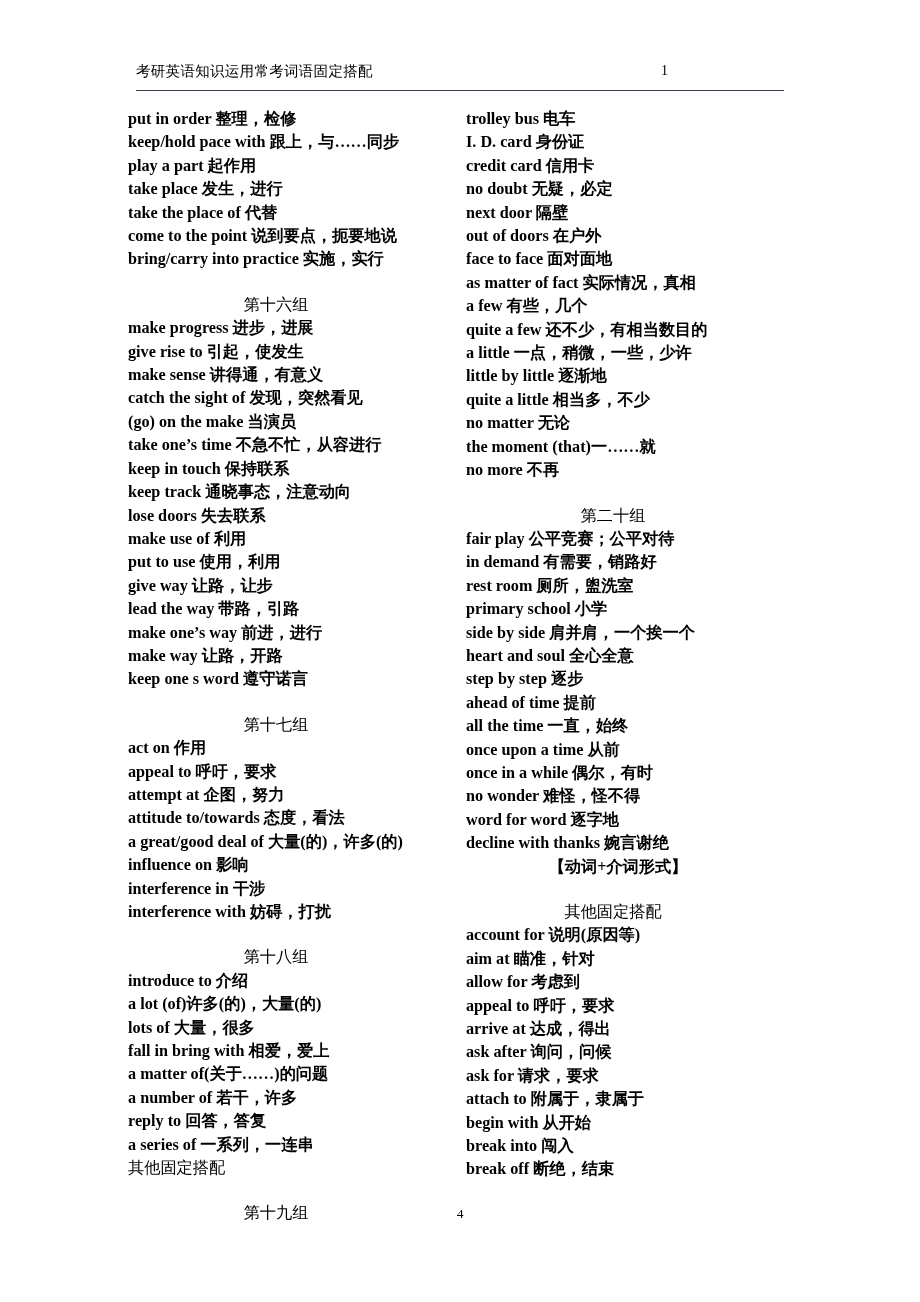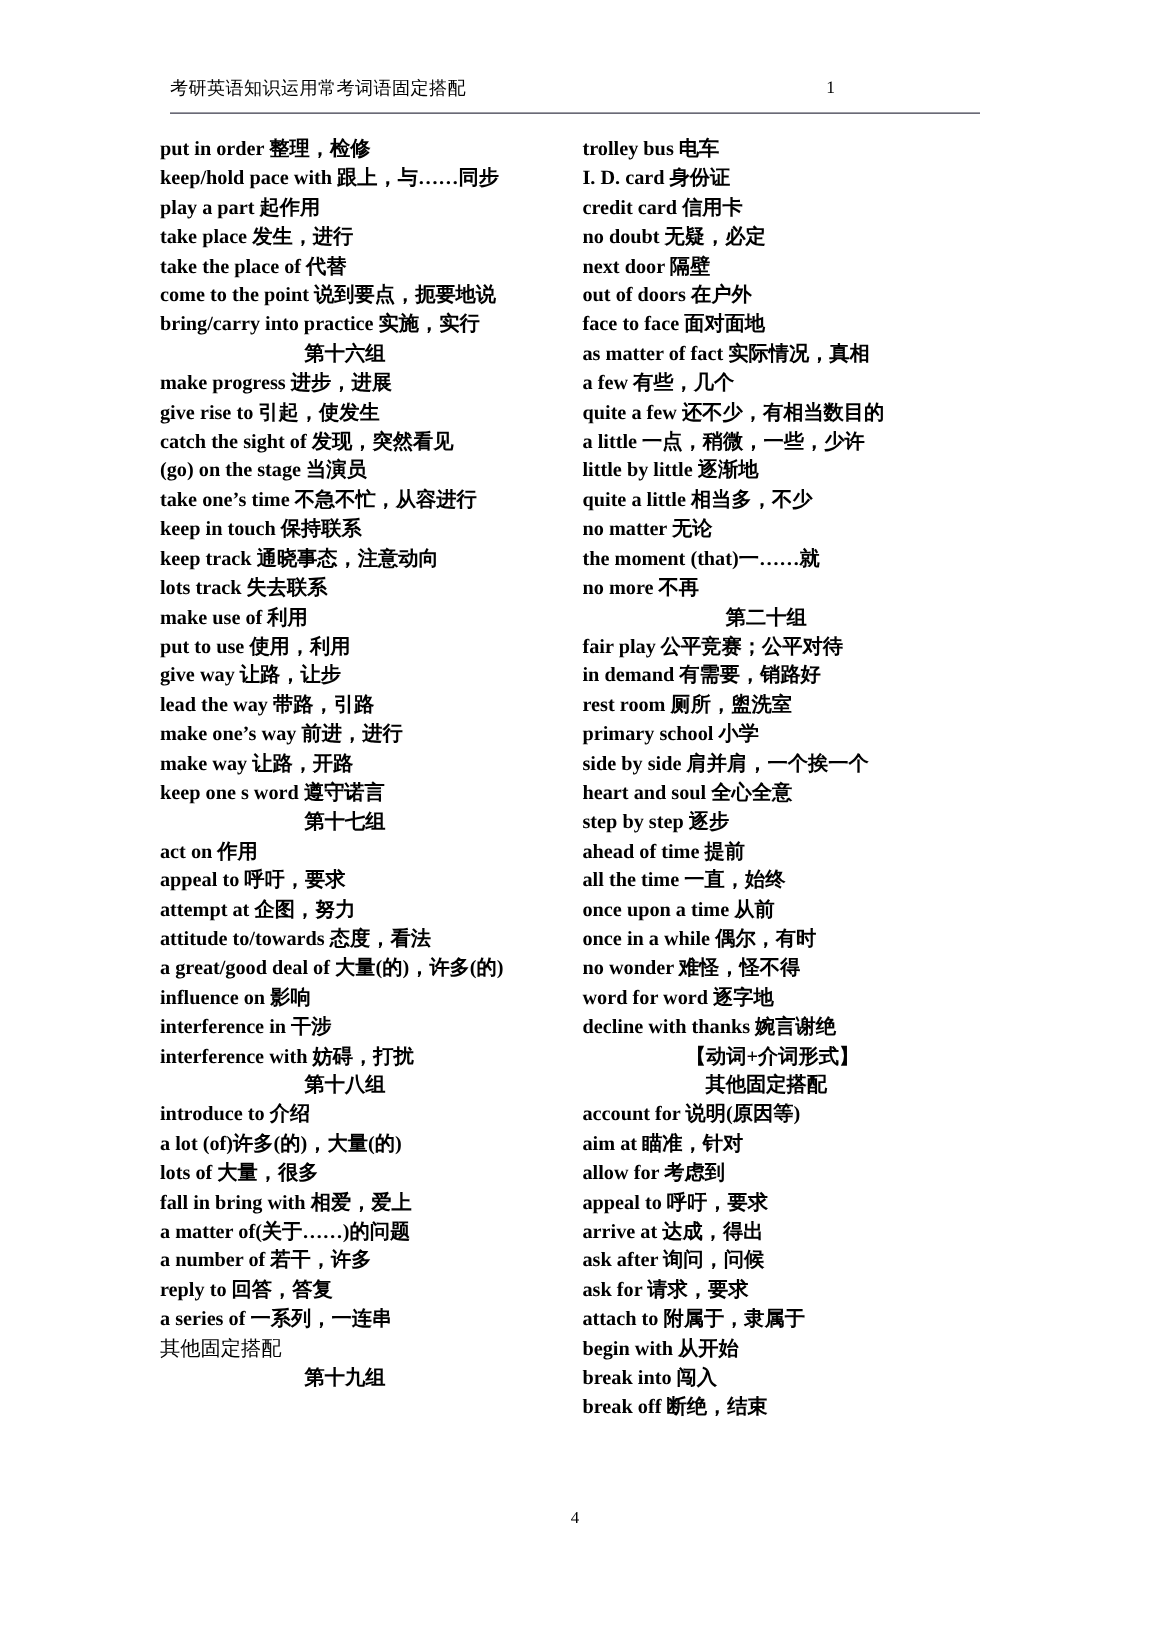--- a/index.html
+++ b/index.html
@@ -72,23 +72,24 @@
     font-size: 16.2px;
     line-height: 23.4px;
     white-space: nowrap;
     letter-spacing: 0px;
   }
   .line.entry {
     font-weight: bold;
     text-align: left;
   }
   .line.group {
-    font-weight: bold;
+    font-weight: normal;
     text-align: center;
     padding-right: 28px;
+    margin-top: 22px;
   }
   .line.group-bold {
     font-weight: bold;
     text-align: center;
     padding-right: 18px;
   }
   .line.plain {
     font-weight: normal;
     text-align: left;
   }
@@ -126,26 +127,27 @@
         <div class="line entry">put in order 整理，检修</div>
         <div class="line entry">keep/hold pace with 跟上，与……同步</div>
         <div class="line entry">play a part 起作用</div>
         <div class="line entry">take place 发生，进行</div>
         <div class="line entry">take the place of 代替</div>
         <div class="line entry">come to the point 说到要点，扼要地说</div>
         <div class="line entry">bring/carry into practice 实施，实行</div>
         <div class="line group">第十六组</div>
         <div class="line entry">make progress 进步，进展</div>
         <div class="line entry">give rise to 引起，使发生</div>
+        <div class="line entry">make sense 讲得通，有意义</div>
         <div class="line entry">catch the sight of 发现，突然看见</div>
-        <div class="line entry">(go) on the stage 当演员</div>
+        <div class="line entry">(go) on the make 当演员</div>
         <div class="line entry">take one’s time 不急不忙，从容进行</div>
         <div class="line entry">keep in touch 保持联系</div>
         <div class="line entry">keep track 通晓事态，注意动向</div>
-        <div class="line entry">lots track 失去联系</div>
+        <div class="line entry">lose doors 失去联系</div>
         <div class="line entry">make use of 利用</div>
         <div class="line entry">put to use 使用，利用</div>
         <div class="line entry">give way 让路，让步</div>
         <div class="line entry">lead the way 带路，引路</div>
         <div class="line entry">make one’s way 前进，进行</div>
         <div class="line entry">make way 让路，开路</div>
         <div class="line entry">keep one    s word 遵守诺言</div>
         <div class="line group">第十七组</div>
         <div class="line entry">act on 作用</div>
         <div class="line entry">appeal to 呼吁，要求</div>

